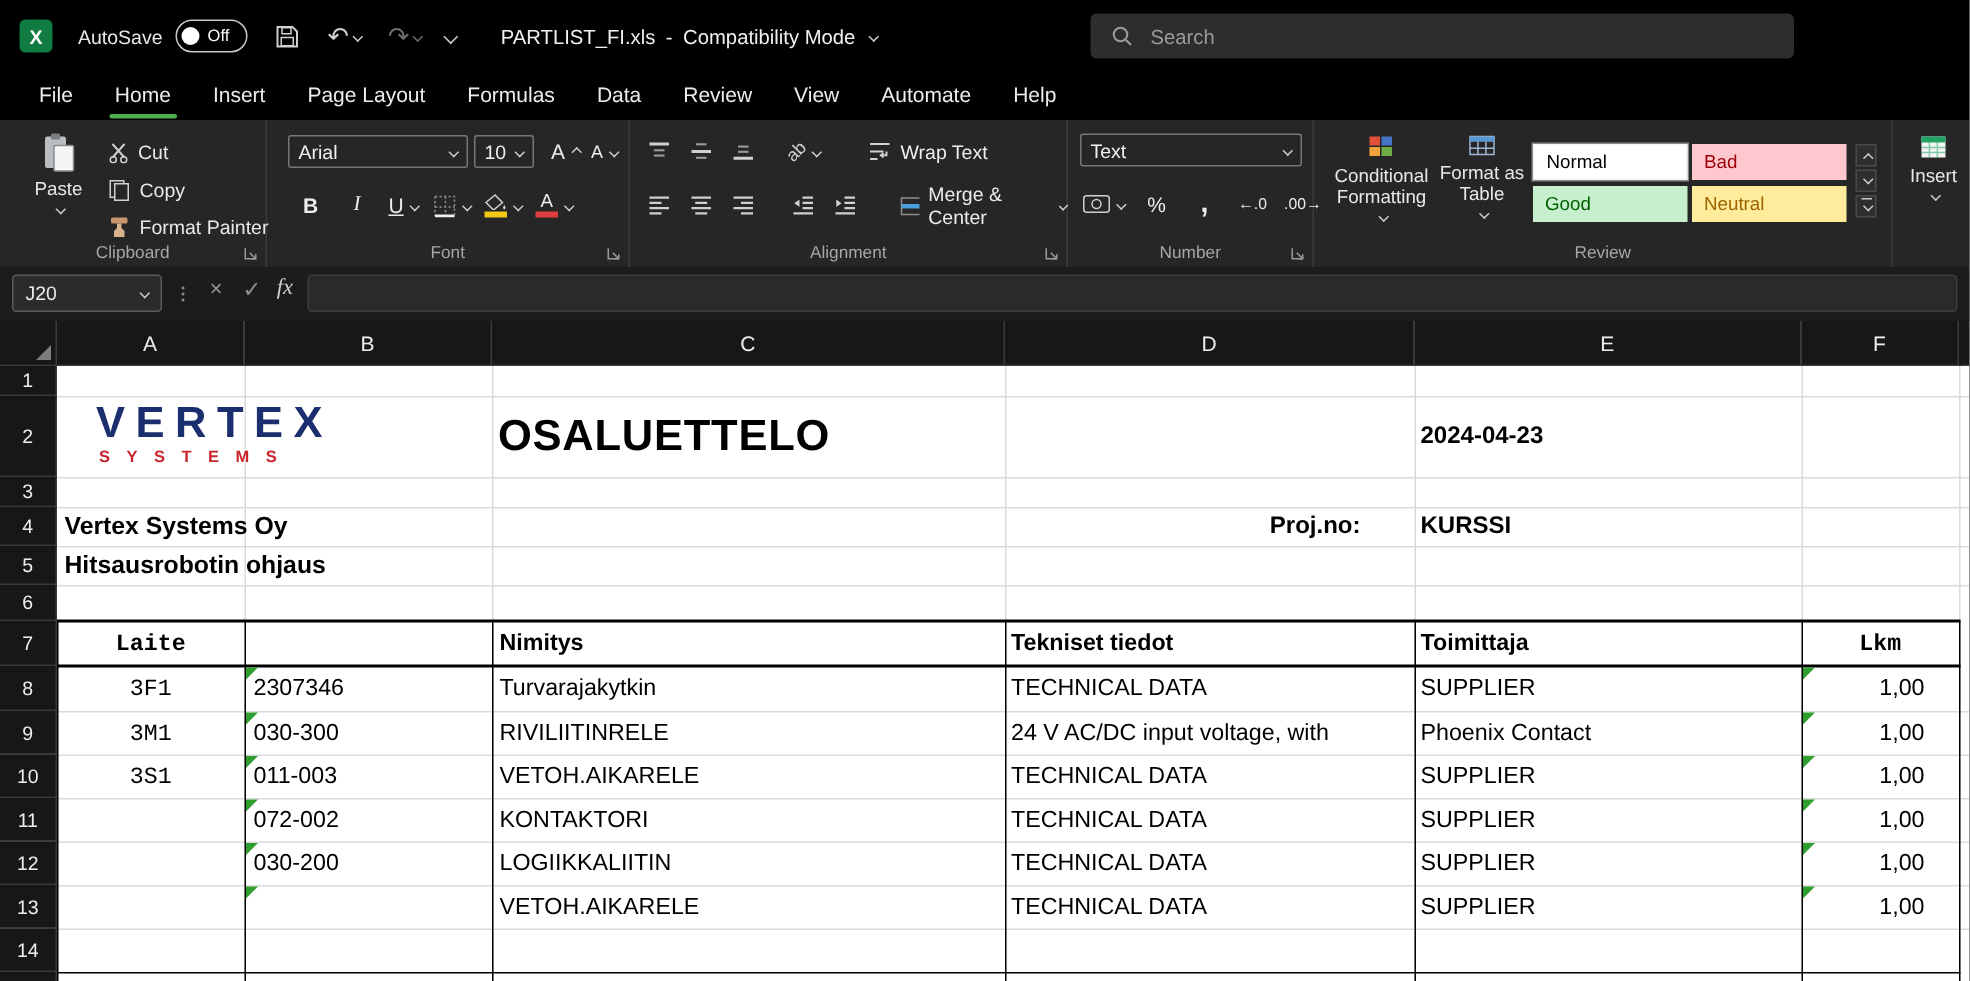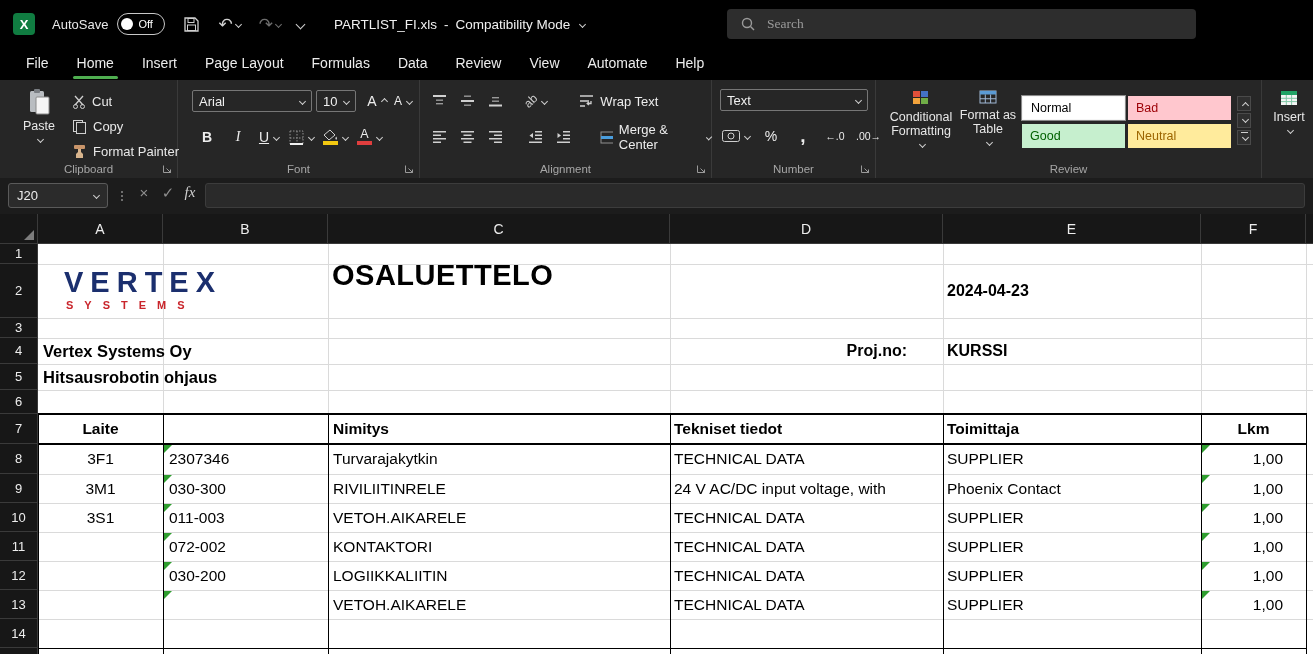--- a/index.html
+++ b/index.html
@@ -11,21 +11,21 @@
   .toggle{margin-left:9px;width:46px;height:20px;border:1px solid #c8c8c8;border-radius:11px;display:flex;align-items:center;}
   .knob{width:12px;height:12px;background:#fff;border-radius:50%;margin-left:3px;}
   .toggle-state{font-size:11px;color:#fff;margin-left:5px;}
   .tb-ic{margin-left:18px;display:flex;align-items:center;color:#d0d0d0;font-size:17px;}
   .gray{color:#6e6e6e!important;}
   .chev{width:6px;height:6px;border-right:1.5px solid #cfcfcf;border-bottom:1.5px solid #cfcfcf;transform:rotate(45deg);display:inline-block;}
   .chev.sm{width:4px;height:4px;margin-left:3px;}
   .chev.gr{border-color:#6e6e6e;}
   .doctitle{margin-left:30px;display:flex;align-items:center;font-size:13.5px;color:#f0f0f0;gap:7px;}
   .search{position:absolute;left:727px;top:9px;width:469px;height:30px;background:#2d2d2d;border-radius:4px;display:flex;align-items:center;}
-  .search input{background:transparent;border:none;outline:none;color:#eee;font-size:13.5px;width:380px;font-family:Liberation Serif, serif;}
+  .search input{background:transparent;border:none;outline:none;color:#eee;font-size:13.5px;width:380px;font-family:Liberation Sans, sans-serif;}
   .search input::placeholder{color:#9a9a9a;}
   .mag{margin:0 10px 0 14px;}
   
   .menubar{position:absolute;left:0;top:48px;width:1313px;height:32px;background:#000;display:flex;padding-left:12px;box-sizing:border-box;}
   .tab{padding:0 14px;line-height:30px;font-size:14px;color:#ececec;position:relative;cursor:default;}
   .tab.active::after{content:"";position:absolute;left:10px;right:10px;bottom:1px;height:3px;background:#4fae50;border-radius:2px;}
   
   .ribbon{position:absolute;left:0;top:80px;width:1313px;height:98px;background:#262626;display:flex;}
   .grp{position:relative;height:98px;border-right:1px solid #3a3a3a;box-sizing:border-box;flex:none;}
   .grp-label{position:absolute;bottom:3px;left:0;right:0;text-align:center;font-size:11.5px;color:#a6a6a6;}
@@ -58,21 +58,21 @@
   .cornertri{position:absolute;right:3px;bottom:3px;width:0;height:0;border-left:10px solid transparent;border-bottom:10px solid #7d7d7d;}
   .colheads{position:absolute;left:38px;top:0;height:30px;display:flex;}
   .ch{height:30px;background:#171717;color:#ededed;font-size:14px;display:flex;align-items:center;justify-content:center;border-right:1px solid #3a3a3a;border-bottom:1px solid #3a3a3a;box-sizing:border-box;}
   .rowheads{position:absolute;left:0;top:30px;width:38px;}
   .rh{width:38px;background:#171717;color:#ededed;font-size:13px;display:flex;align-items:center;justify-content:center;border-right:1px solid #3a3a3a;border-bottom:1px solid #3a3a3a;box-sizing:border-box;}
   .cells{position:absolute;left:38px;top:30px;width:1275px;height:410px;background:#fff;overflow:hidden;}
   .gl{position:absolute;background:#dadada;}
   .bl{position:absolute;background:#000;}
   .c{position:absolute;display:flex;align-items:center;font-size:15.5px;color:#000;white-space:nowrap;overflow:hidden;box-sizing:border-box;}
   .b{font-weight:bold;}
-  .ctr{justify-content:center;}
+  .ctr{justify-content:center;font-family:Liberation Mono, monospace;}
   .rt{justify-content:flex-end;}
   .tri{position:absolute;width:0;height:0;border-top:8px solid #2f9e2f;border-right:8px solid transparent;}
   .logo1{font-size:29px;font-weight:bold;color:#1b2f6e;letter-spacing:7px;line-height:28px;}
   .logo2{font-size:11px;font-weight:bold;color:#c9252b;letter-spacing:11px;margin-top:3px;padding-left:2px;}
   svg{display:block;}
 </style>
 </head>
 <body>
 
 <div class="app">
@@ -514,21 +514,21 @@
       <div class="bl" style="left:1163px;top:170px;width:1px;height:240px"></div>
       <div class="bl" style="left:1268px;top:170px;width:1px;height:240px"></div>
       <div class="bl" style="left:0;top:169px;width:1269px;height:2px"></div>
       <div class="bl" style="left:0;top:199px;width:1269px;height:2px"></div>
       <div class="bl" style="left:0;top:404px;width:1269px;height:1px"></div>
 
       <div style="position:absolute;left:26px;top:24px">
         <div class="logo1">VERTEX</div>
         <div class="logo2">SYSTEMS</div>
       </div>
-      <div class="c b" style="left:294px;top:4px;width:340px;height:54px;font-size:29px;letter-spacing:0.5px">OSALUETTELO</div>
+      <div class="c b" style="left:294px;top:20px;width:340px;height:54px;font-size:29px;letter-spacing:0.5px">OSALUETTELO</div>
       <div class="c b" style="left:909px;top:20px;width:250px;height:54px;font-size:16px">2024-04-23</div>
 
       <div class="c b" style="left:5px;top:94px;width:300px;height:26px;font-size:16.5px">Vertex Systems Oy</div>
       <div class="c b" style="left:909px;top:94px;width:250px;height:26px;font-size:16px">KURSSI</div>
       <div class="c b rt" style="left:632px;top:94px;width:237px;height:26px;font-size:16px">Proj.no:</div>
       <div class="c b" style="left:5px;top:120px;width:320px;height:26px;font-size:16.5px">Hitsausrobotin ohjaus</div>
 
       <div class="c b ctr" style="left:0;top:170px;width:125px;height:30px">Laite</div>
       <div class="c b" style="left:295px;top:170px;width:335px;height:30px">Nimitys</div>
       <div class="c b" style="left:909px;top:170px;width:252px;height:30px">Toimittaja</div>

